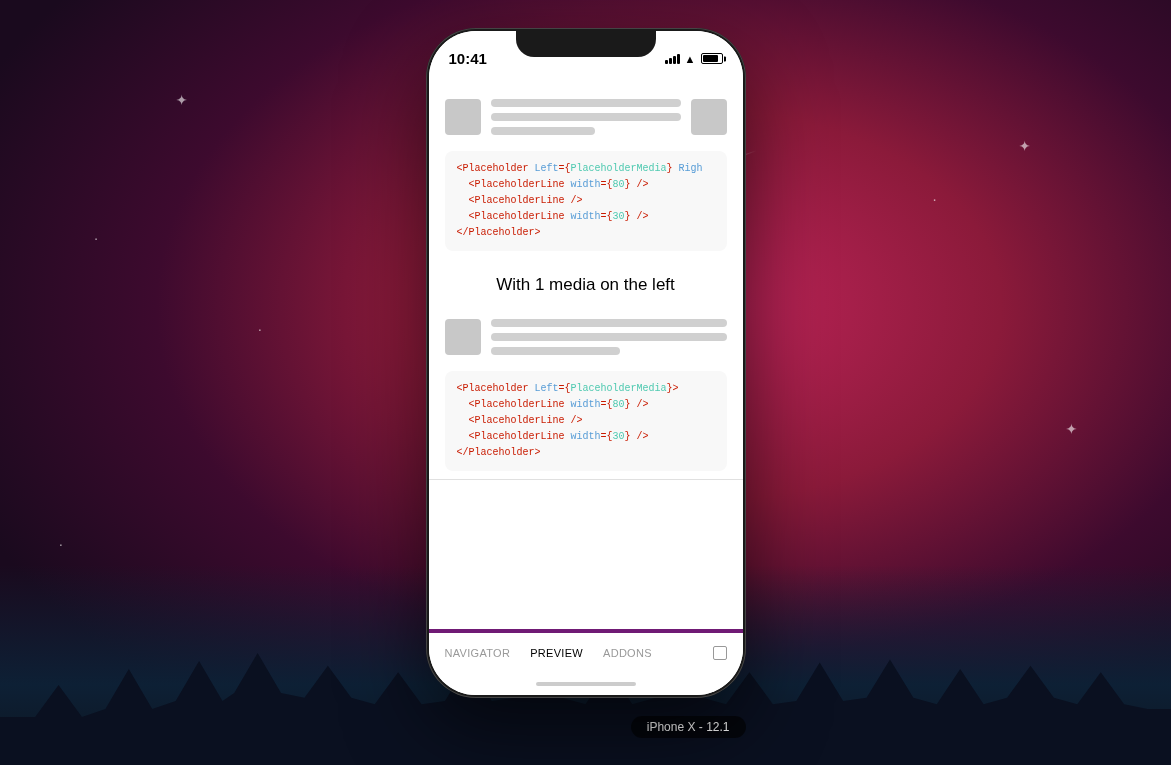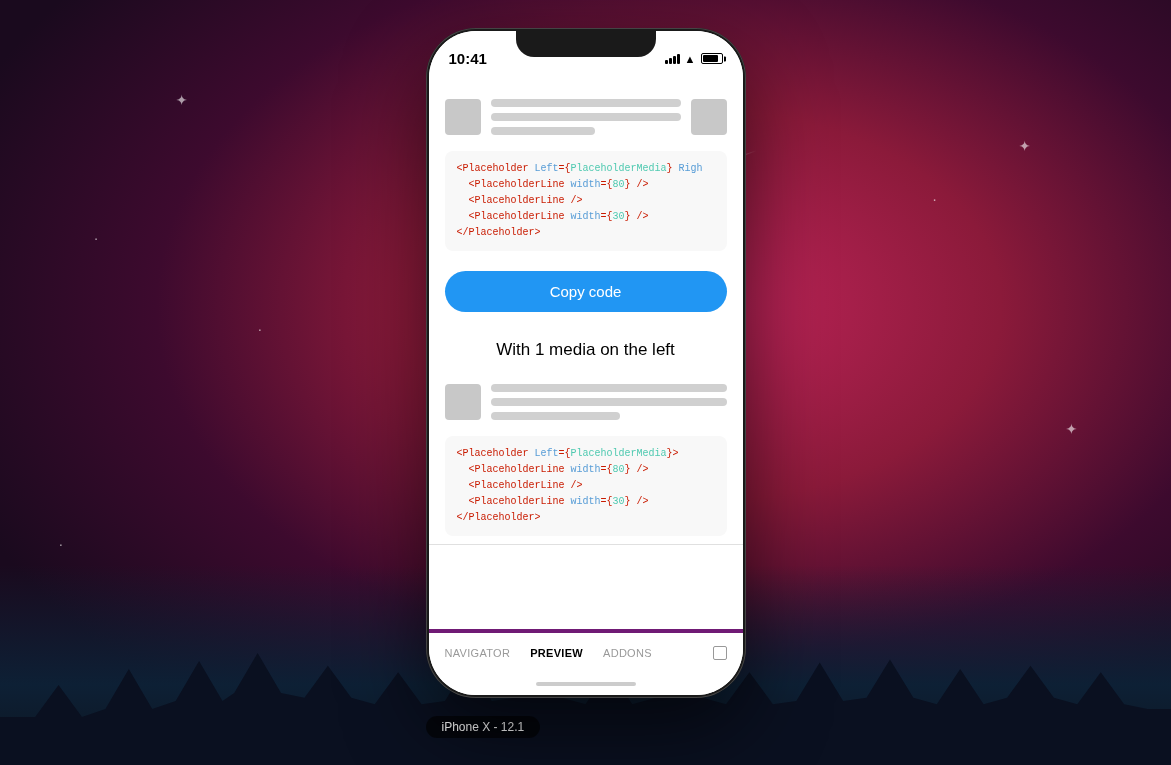--- a/index.html
+++ b/index.html
@@ -61,21 +61,21 @@
     }
 
     
     .phone-wrapper {
       position: absolute;
       left: 50%;
       top: 50%;
       transform: translate(-50%, -50%);
       display: flex;
       flex-direction: column;
-      align-items: flex-start;
+      align-items: flex-end;
     }
 
     .phone-frame {
       width: 320px;
       height: 670px;
       background: #1a1a1a;
       border-radius: 50px;
       padding: 3px;
       box-shadow: 0 30px 80px rgba(0,0,0,0.6), inset 0 0 0 1px #444;
       position: relative;
@@ -309,21 +309,21 @@
 
     .tab-item {
       font-size: 11px;
       color: #999;
       cursor: pointer;
       letter-spacing: 0.3px;
     }
 
     .tab-item.active {
       color: #000;
-      font-weight: 700;
+      font-weight: 400;
     }
 
     .expand-icon {
       margin-left: auto;
       width: 14px;
       height: 14px;
       border: 1.5px solid #999;
       border-radius: 2px;
       cursor: pointer;
     }
@@ -442,21 +442,20 @@
               </div>
               <div class="code-line">
                 &nbsp;&nbsp;<span class="c-tag">&lt;PlaceholderLine </span><span class="c-attr">width</span><span class="c-tag">={</span><span class="c-val">30</span><span class="c-tag">} /&gt;</span>
               </div>
               <div class="code-line">
                 <span class="c-tag">&lt;/Placeholder&gt;</span>
               </div>
             </div>
 
             
-            <button class="copy-btn">Copy code</button>
           </div>
 
           <div class="section">
             <div class="section-title">With 1 media on the left</div>
 
             <div class="placeholder-preview">
               <div class="thumb-left"></div>
               <div class="lines-group">
                 <div class="line-full"></div>
                 <div class="line-full2"></div>

